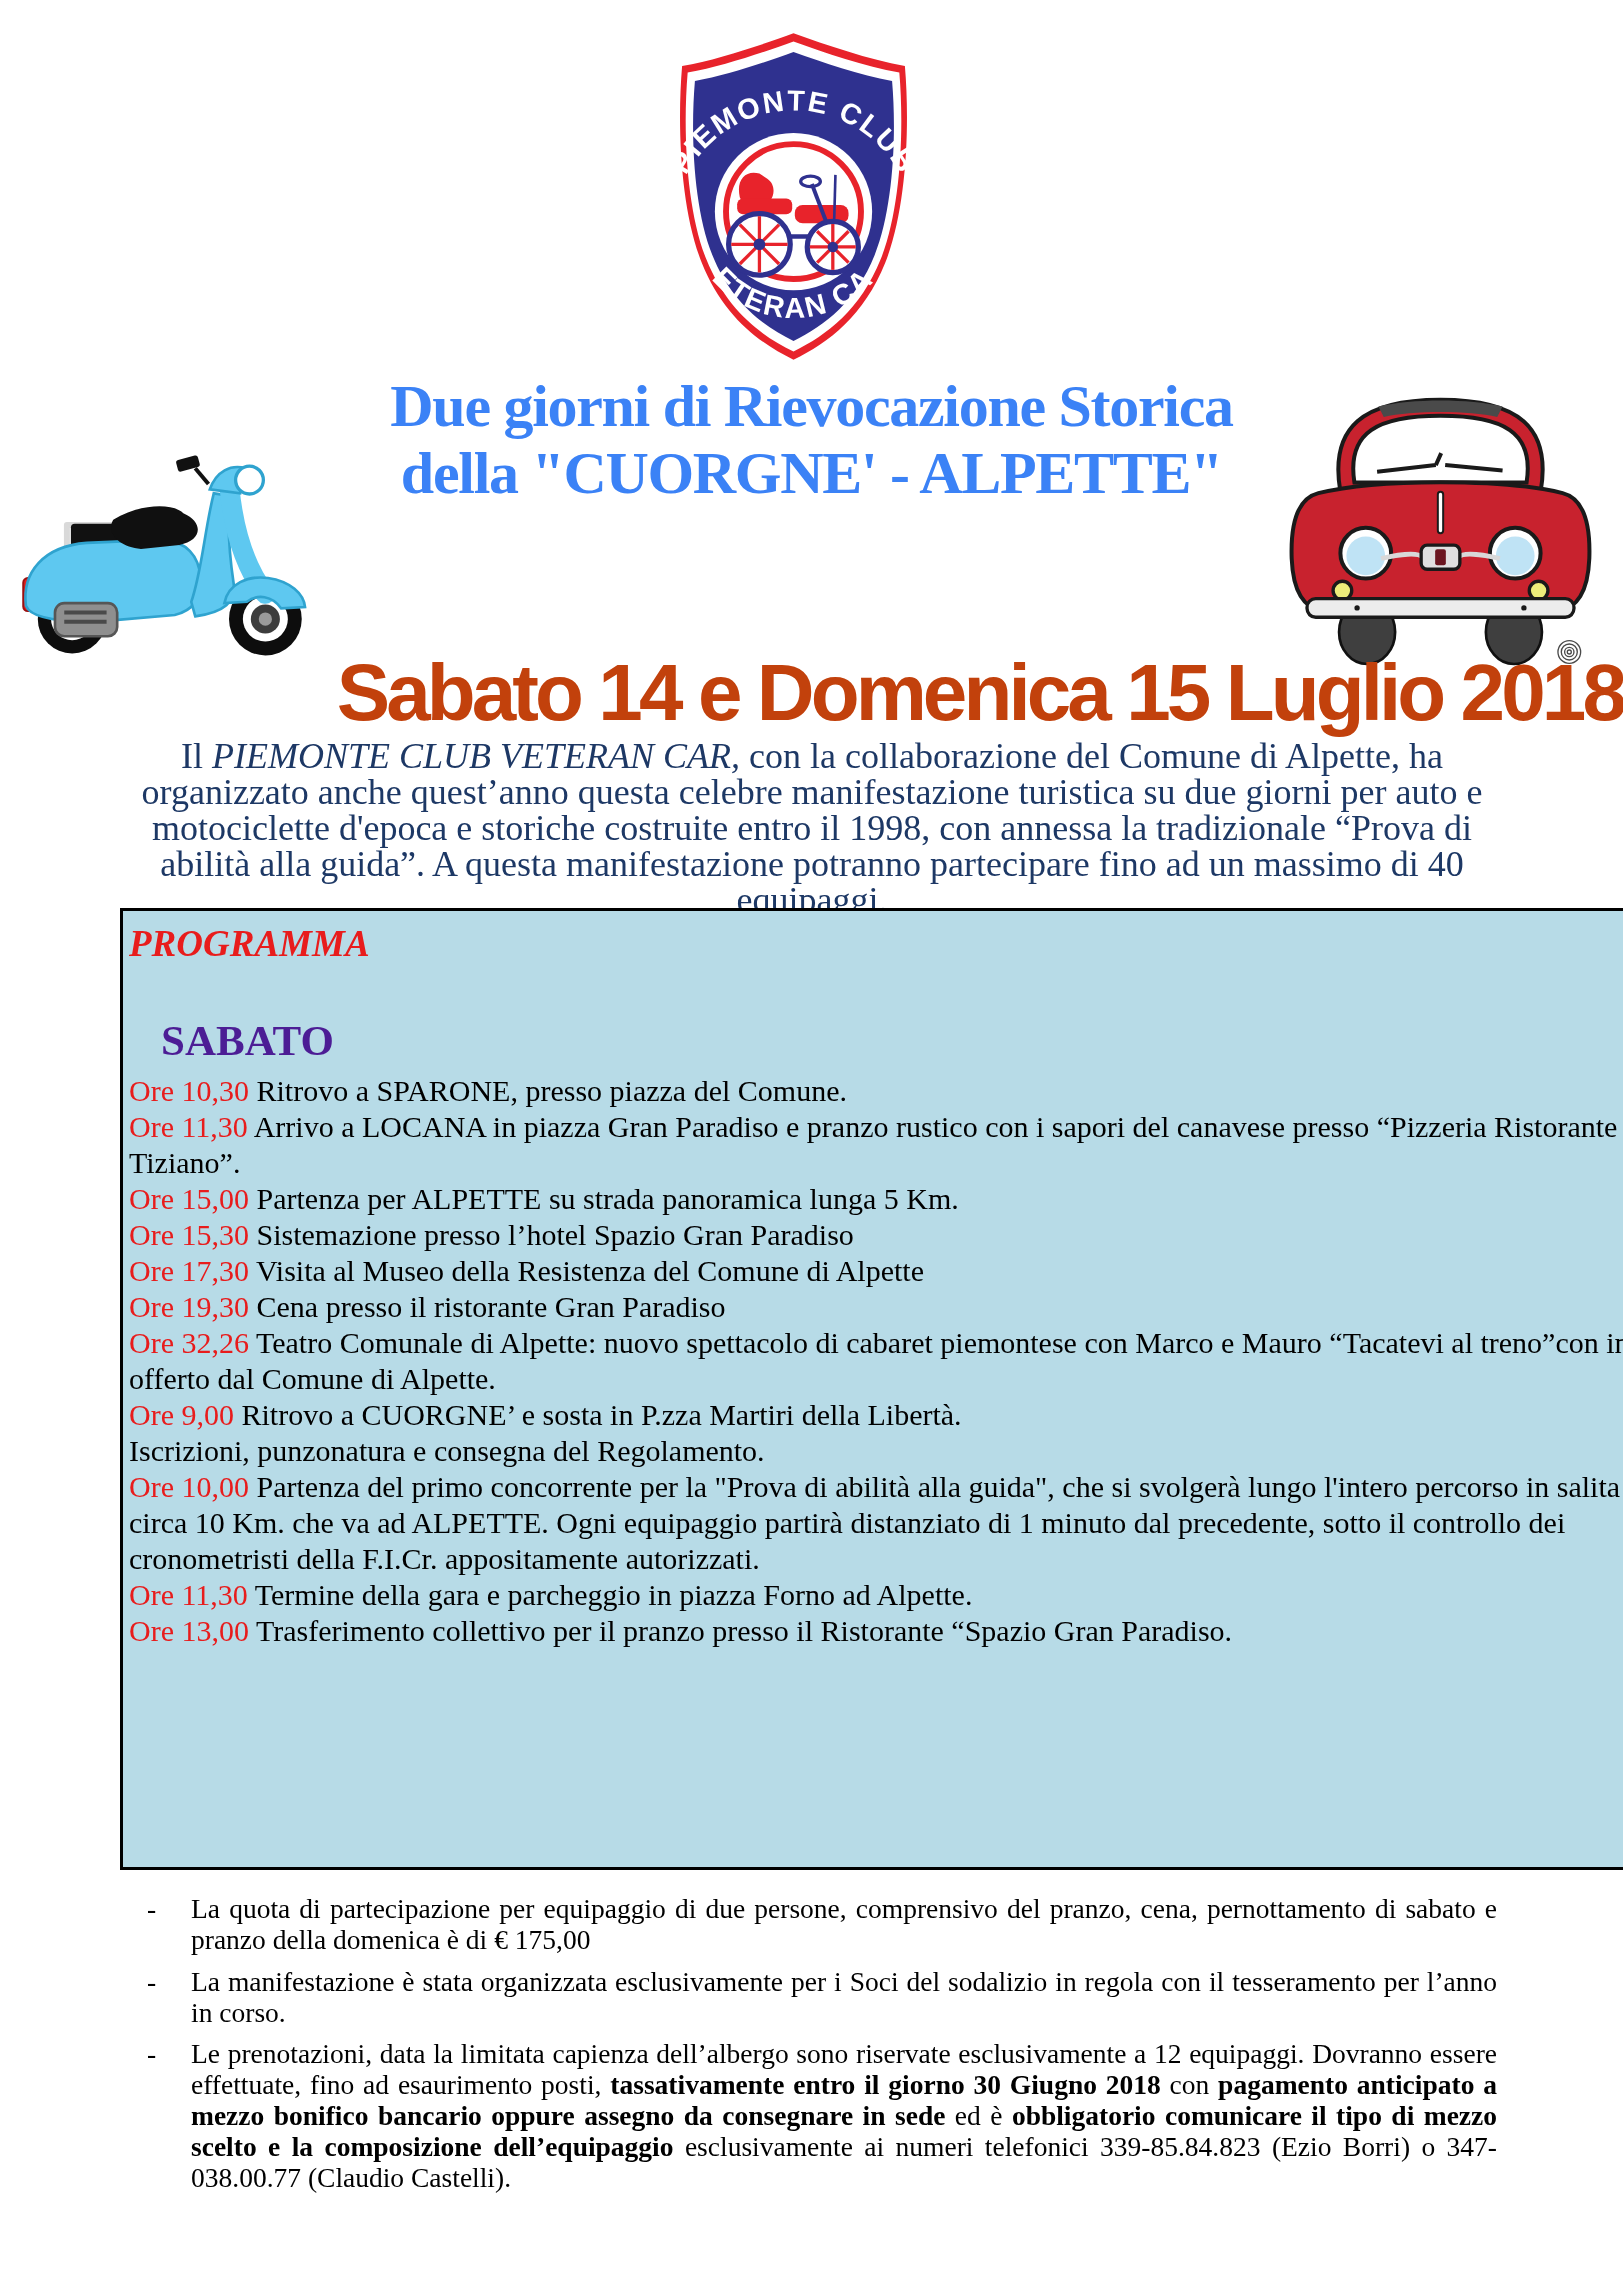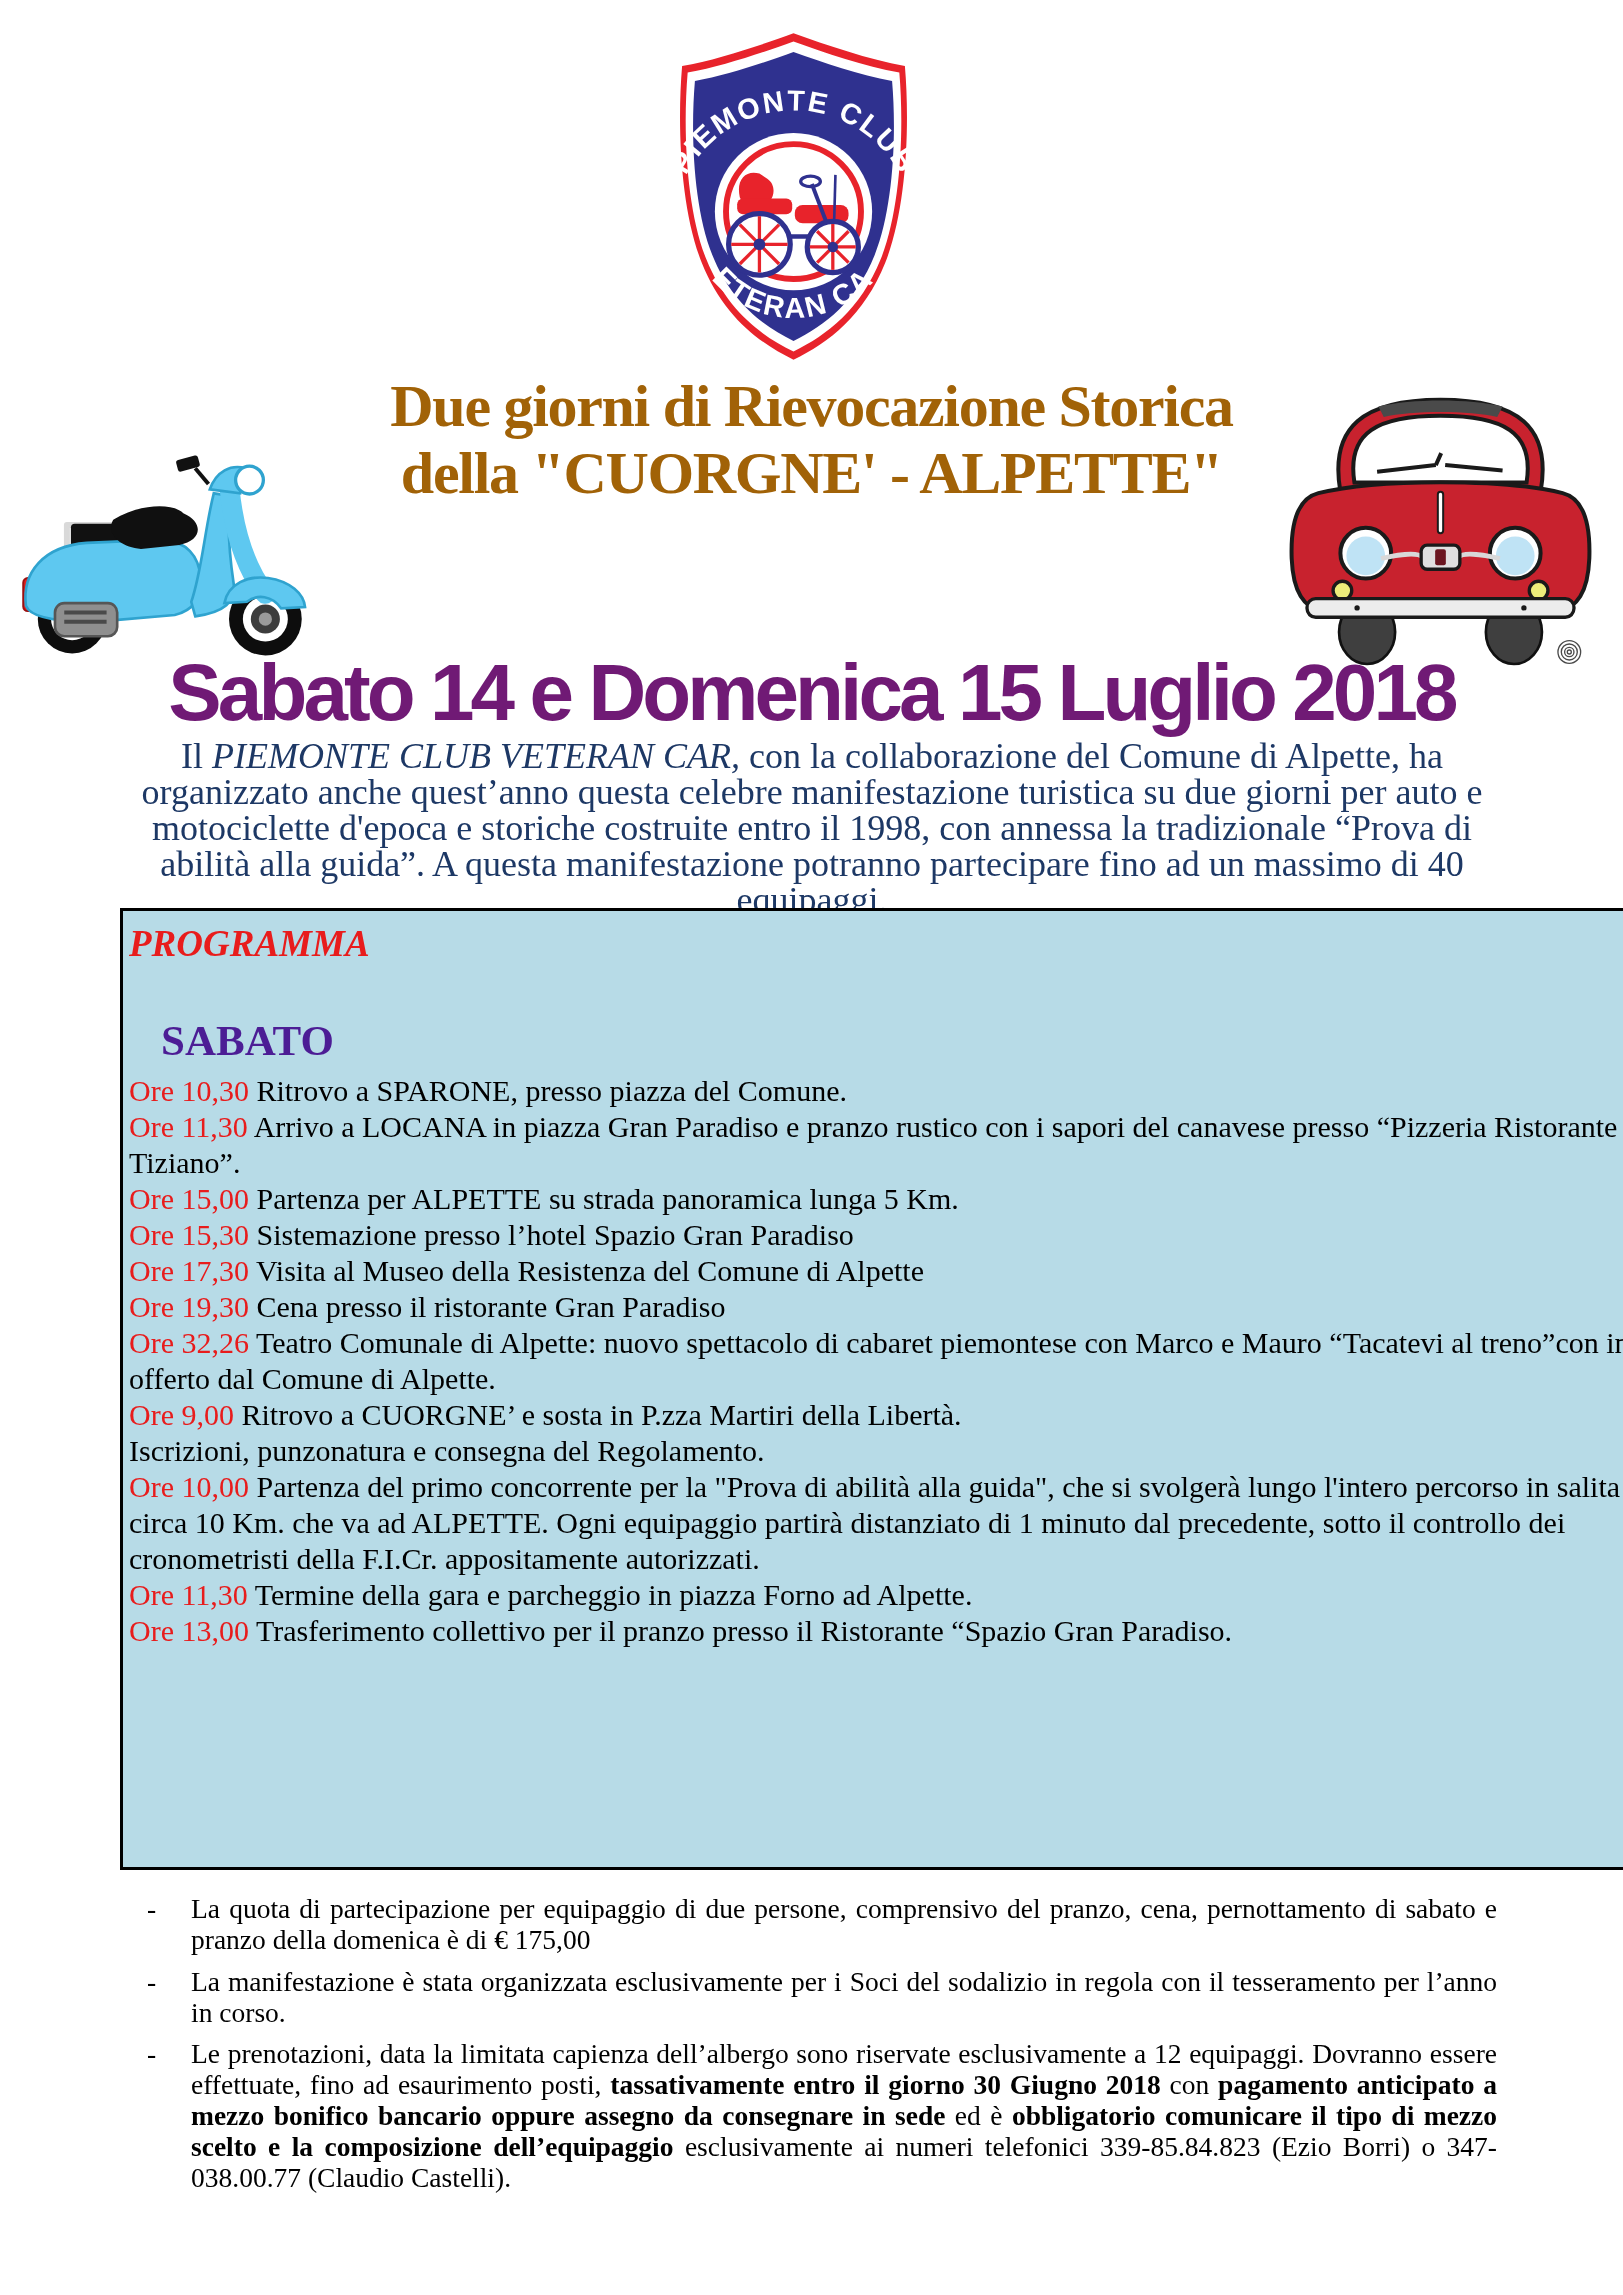--- a/index.html
+++ b/index.html
@@ -8,26 +8,26 @@
 
   
   .logo{position:absolute;left:669px;top:27.5px;width:249px;height:337px;}
 
   
   .scooter{position:absolute;left:5.2px;top:406px;width:313px;height:258px;}
   .car{position:absolute;left:1277px;top:363px;width:327px;height:311px;}
 
   
   .title{position:absolute;left:0;right:0;top:373px;text-align:center;
-         color:#a16207;font-weight:bold;font-size:60px;line-height:67px;letter-spacing:-1.3px;}
+         color:#3b82f6;font-weight:bold;font-size:60px;line-height:67px;letter-spacing:-1.3px;}
 
   
-  .date-heading{position:absolute;left:0;right:0;top:653px;text-align:center;
+  .date-heading{position:absolute;left:0;right:0;top:653px;text-align:right;
          font-family:"Liberation Sans", sans-serif;font-weight:bold;
-         font-size:80px;line-height:80px;letter-spacing:-3.9px;color:#701a75;}
+         font-size:80px;line-height:80px;letter-spacing:-3.9px;color:#c2410c;}
 
   
   .intro{position:absolute;left:131px;width:1362px;top:738px;margin:0;text-align:center;
          color:#1d3865;font-size:36px;line-height:36px;}
   .intro i{font-style:italic;}
 
   
   .program-box{position:absolute;left:120px;top:908px;width:1594px;height:962px;
          box-sizing:border-box;border:3.9px solid #000;background:#b7dbe7;
          text-align:left;font-size:30px;line-height:36px;color:#000;padding-left:6px;}

